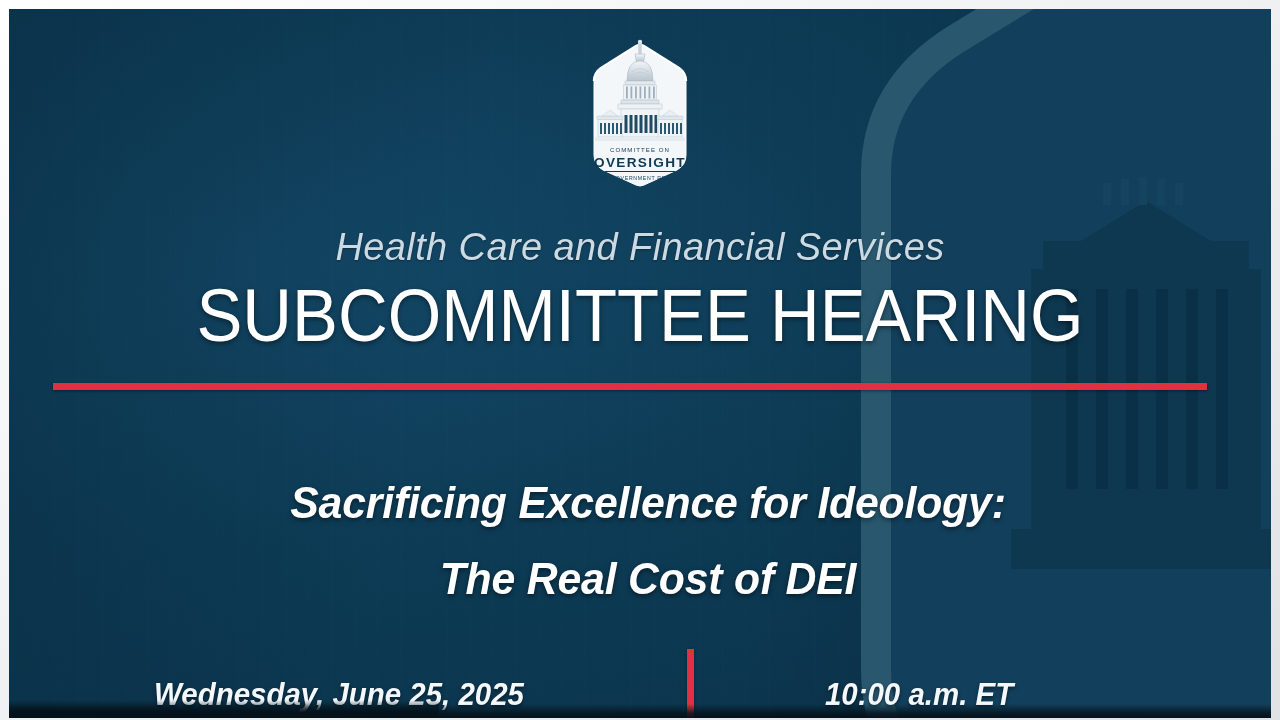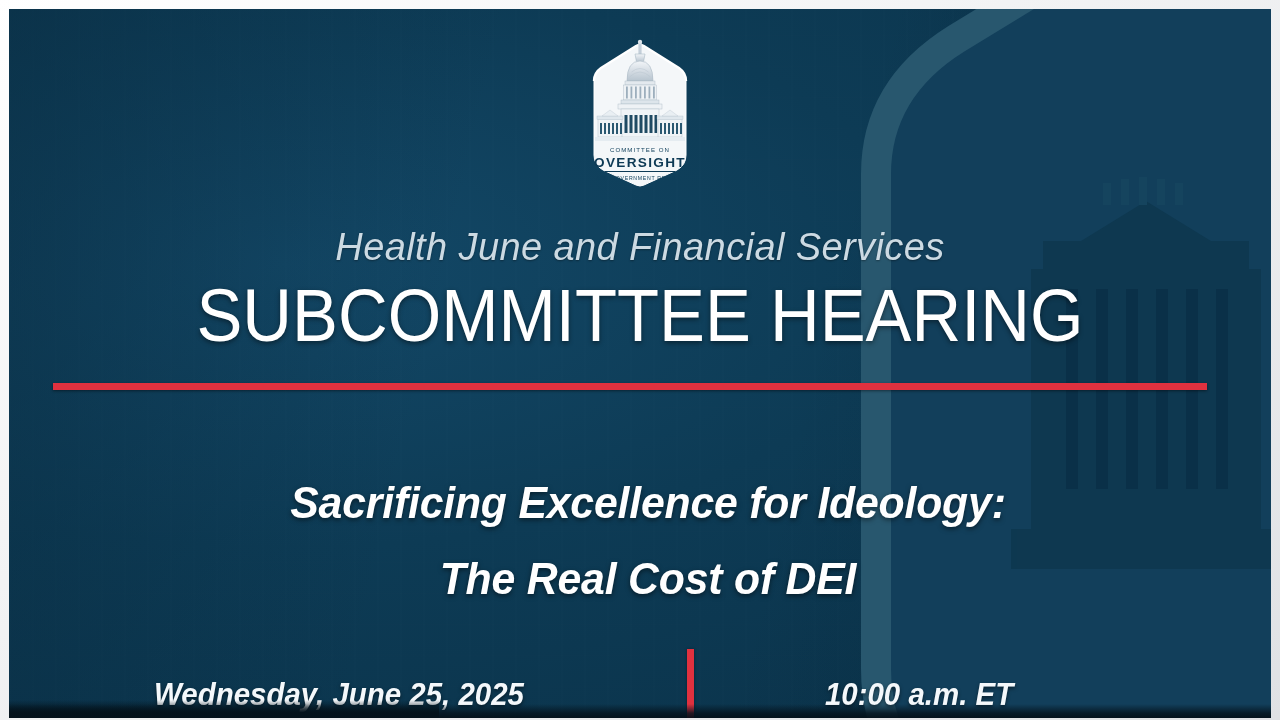--- a/index.html
+++ b/index.html
@@ -367,21 +367,21 @@
           <rect x="19" y="100" width="90" height="4" fill="#e5ecf1"></rect>
         </g>
 
         <text x="64" y="115" text-anchor="middle" font-family="Liberation Sans, sans-serif" font-size="6.1" letter-spacing="1.05" fill="#11405c">COMMITTEE ON</text>
         <text x="64" y="130" text-anchor="middle" font-family="Liberation Sans, sans-serif" font-size="13.6" font-weight="bold" letter-spacing="1.3" fill="#0e3a55">OVERSIGHT</text>
         <rect x="29" y="134" width="70" height="1" fill="#0e3a55"></rect>
         <text x="64" y="142.5" text-anchor="middle" font-family="Liberation Sans, sans-serif" font-size="5.2" letter-spacing=".7" fill="#11405c">AND GOVERNMENT REFORM</text>
       </svg>
     </div>
 
-    <div class="eyebrow">Health June and Financial Services</div>
+    <div class="eyebrow">Health Care and Financial Services</div>
     <div class="headline">SUBCOMMITTEE HEARING</div>
     <div class="rule-h"></div>
 
     <div class="title-block">
       <div class="title-line">Sacrificing Excellence for Ideology:</div>
       <div class="title-line">The Real Cost of DEI</div>
     </div>
 
     <div class="footer-date">Wednesday, June 25, 2025</div>
     <div class="rule-v"></div>

